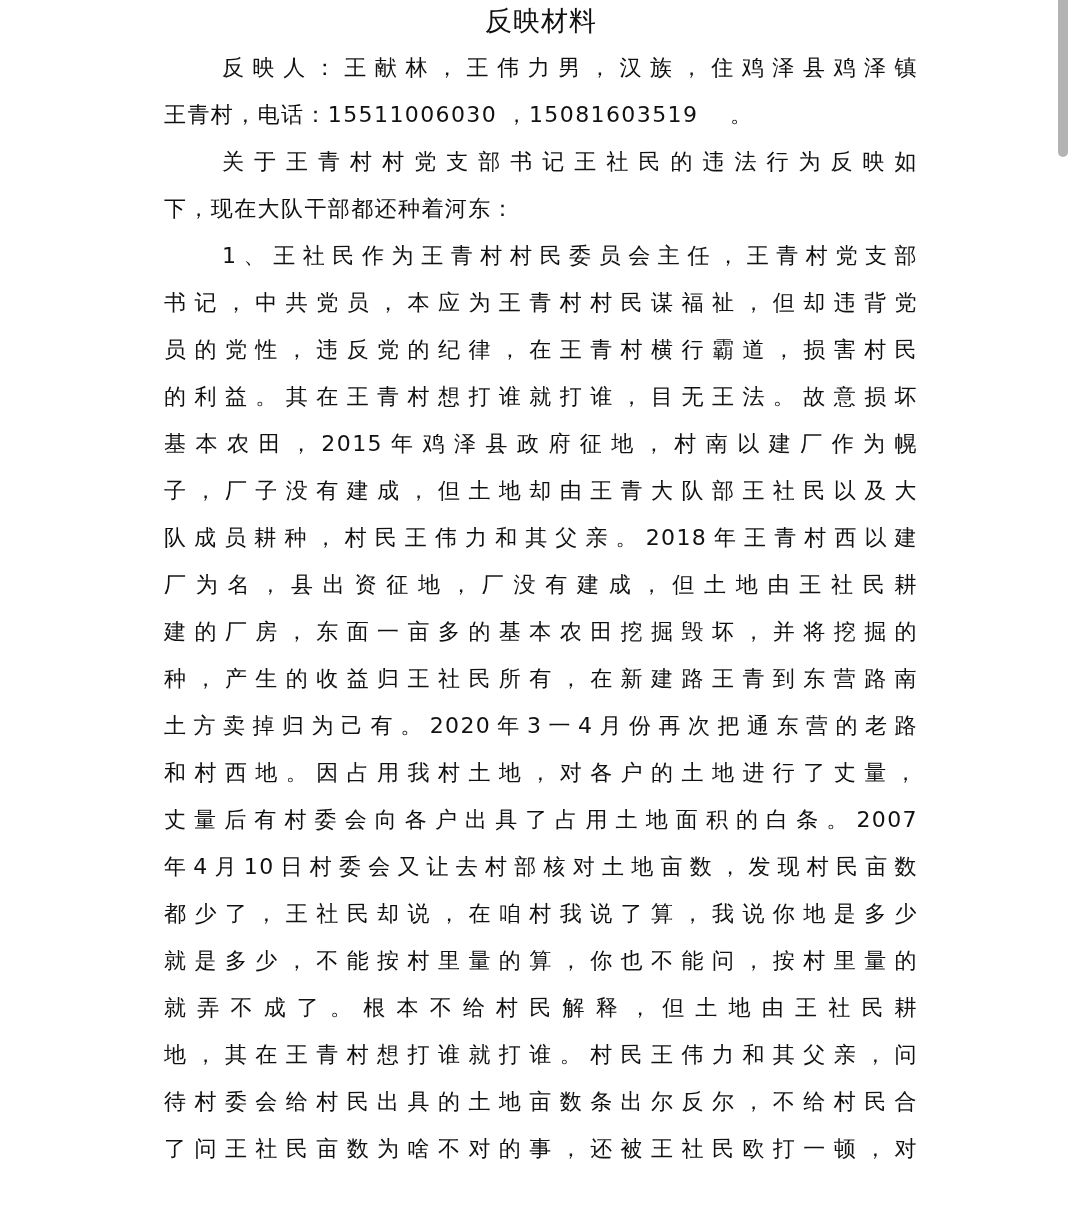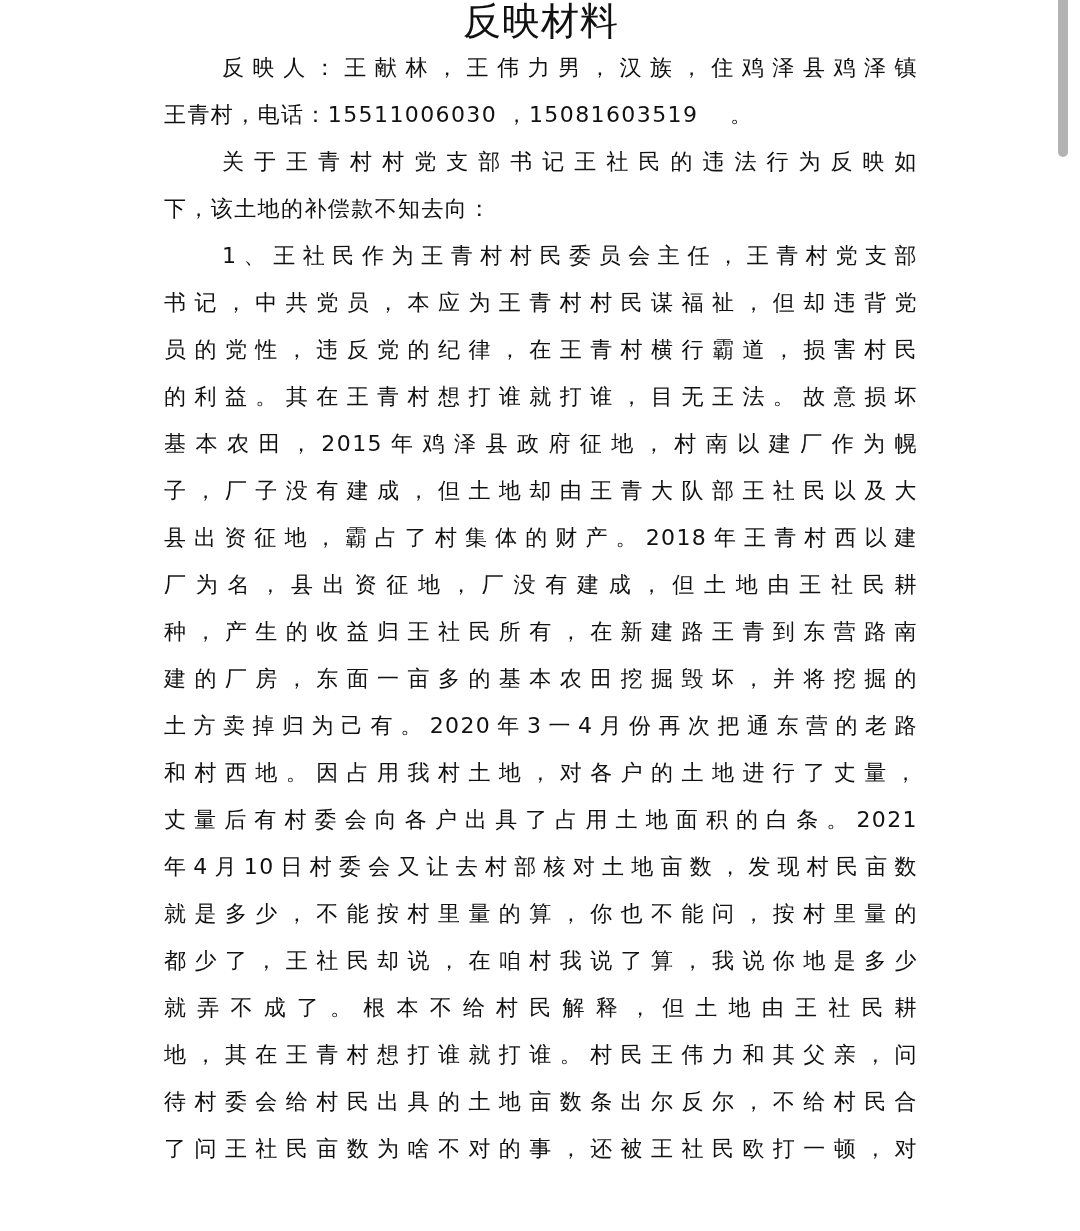--- a/index.html
+++ b/index.html
@@ -16,21 +16,21 @@
       color: #111111;
     }
     .page {
       position: absolute;
       left: 164px;
       top: 0;
       width: 754px;
     }
     .title {
       text-align: center;
-      font-size: 38px;
+      font-size: 27px;
       line-height: 42px;
       height: 44px;
       margin: 0;
       padding-top: 0;
       font-weight: normal;
       letter-spacing: 1px;
     }
     .line {
       display: block;
       white-space: nowrap;
@@ -63,40 +63,40 @@
 <div class="page">
   <h1 class="title">反映材料</h1>
 
   <div class="para-block">
     <span class="line first">反映人：王献林，王伟力男，汉族，住鸡泽县鸡泽镇</span>
     <span class="line last">王青村，电话：15511006030 ，15081603519　 。</span>
   </div>
 
   <div class="para-block">
     <span class="line first">关于王青村村党支部书记王社民的违法行为反映如</span>
-    <span class="line last">下，该土地的补偿款不知去向：</span>
+    <span class="line last">下，现在大队干部都还种着河东：</span>
   </div>
 
   <div class="para-block">
     <span class="line first">1、王社民作为王青村村民委员会主任，王青村党支部</span>
     <span class="line">书记，中共党员，本应为王青村村民谋福祉，但却违背党</span>
     <span class="line">员的党性，违反党的纪律，在王青村横行霸道，损害村民</span>
     <span class="line">的利益。其在王青村想打谁就打谁，目无王法。故意损坏</span>
     <span class="line">基本农田，2015年鸡泽县政府征地，村南以建厂作为幌</span>
     <span class="line">子，厂子没有建成，但土地却由王青大队部王社民以及大</span>
-    <span class="line">县出资征地，霸占了村集体的财产。2018年王青村西以建</span>
+    <span class="line">队成员耕种，村民王伟力和其父亲。2018年王青村西以建</span>
     <span class="line">厂为名，县出资征地，厂没有建成，但土地由王社民耕</span>
+    <span class="line">建的厂房，东面一亩多的基本农田挖掘毁坏，并将挖掘的</span>
     <span class="line">种，产生的收益归王社民所有，在新建路王青到东营路南</span>
-    <span class="line">建的厂房，东面一亩多的基本农田挖掘毁坏，并将挖掘的</span>
     <span class="line">土方卖掉归为己有。2020年3一4月份再次把通东营的老路</span>
     <span class="line">和村西地。因占用我村土地，对各户的土地进行了丈量，</span>
-    <span class="line">丈量后有村委会向各户出具了占用土地面积的白条。2021</span>
+    <span class="line">丈量后有村委会向各户出具了占用土地面积的白条。2007</span>
     <span class="line">年4月10日村委会又让去村部核对土地亩数，发现村民亩数</span>
+    <span class="line">都少了，王社民却说，在咱村我说了算，我说你地是多少</span>
     <span class="line">就是多少，不能按村里量的算，你也不能问，按村里量的</span>
-    <span class="line">都少了，王社民却说，在咱村我说了算，我说你地是多少</span>
     <span class="line">就弄不成了。根本不给村民解释，但土地由王社民耕</span>
     <span class="line">地，其在王青村想打谁就打谁。村民王伟力和其父亲，问</span>
     <span class="line">待村委会给村民出具的土地亩数条出尔反尔，不给村民合</span>
     <span class="line">了问王社民亩数为啥不对的事，还被王社民欧打一顿，对</span>
   </div>
 </div>
 
 <div class="scrollbar"></div>
 
 </body></html>

